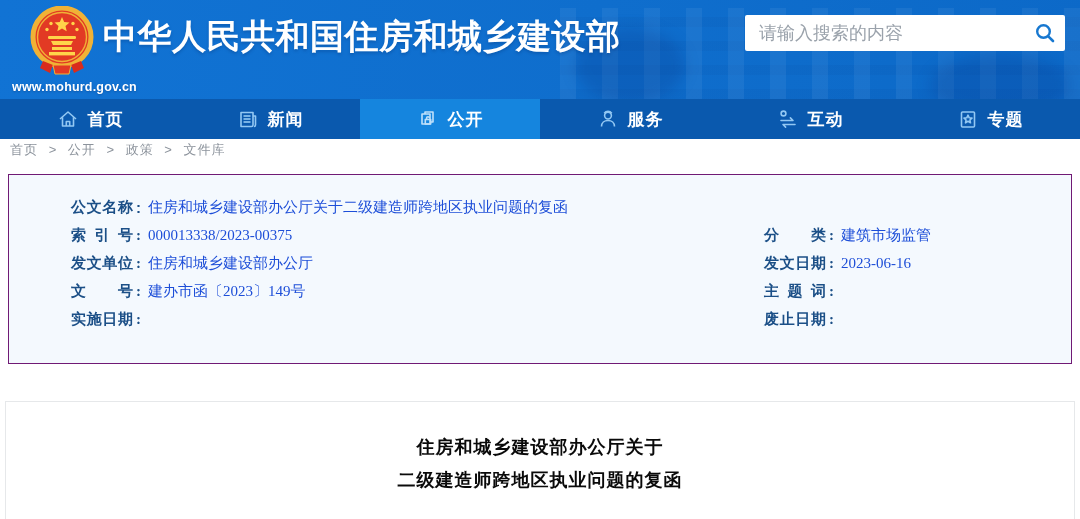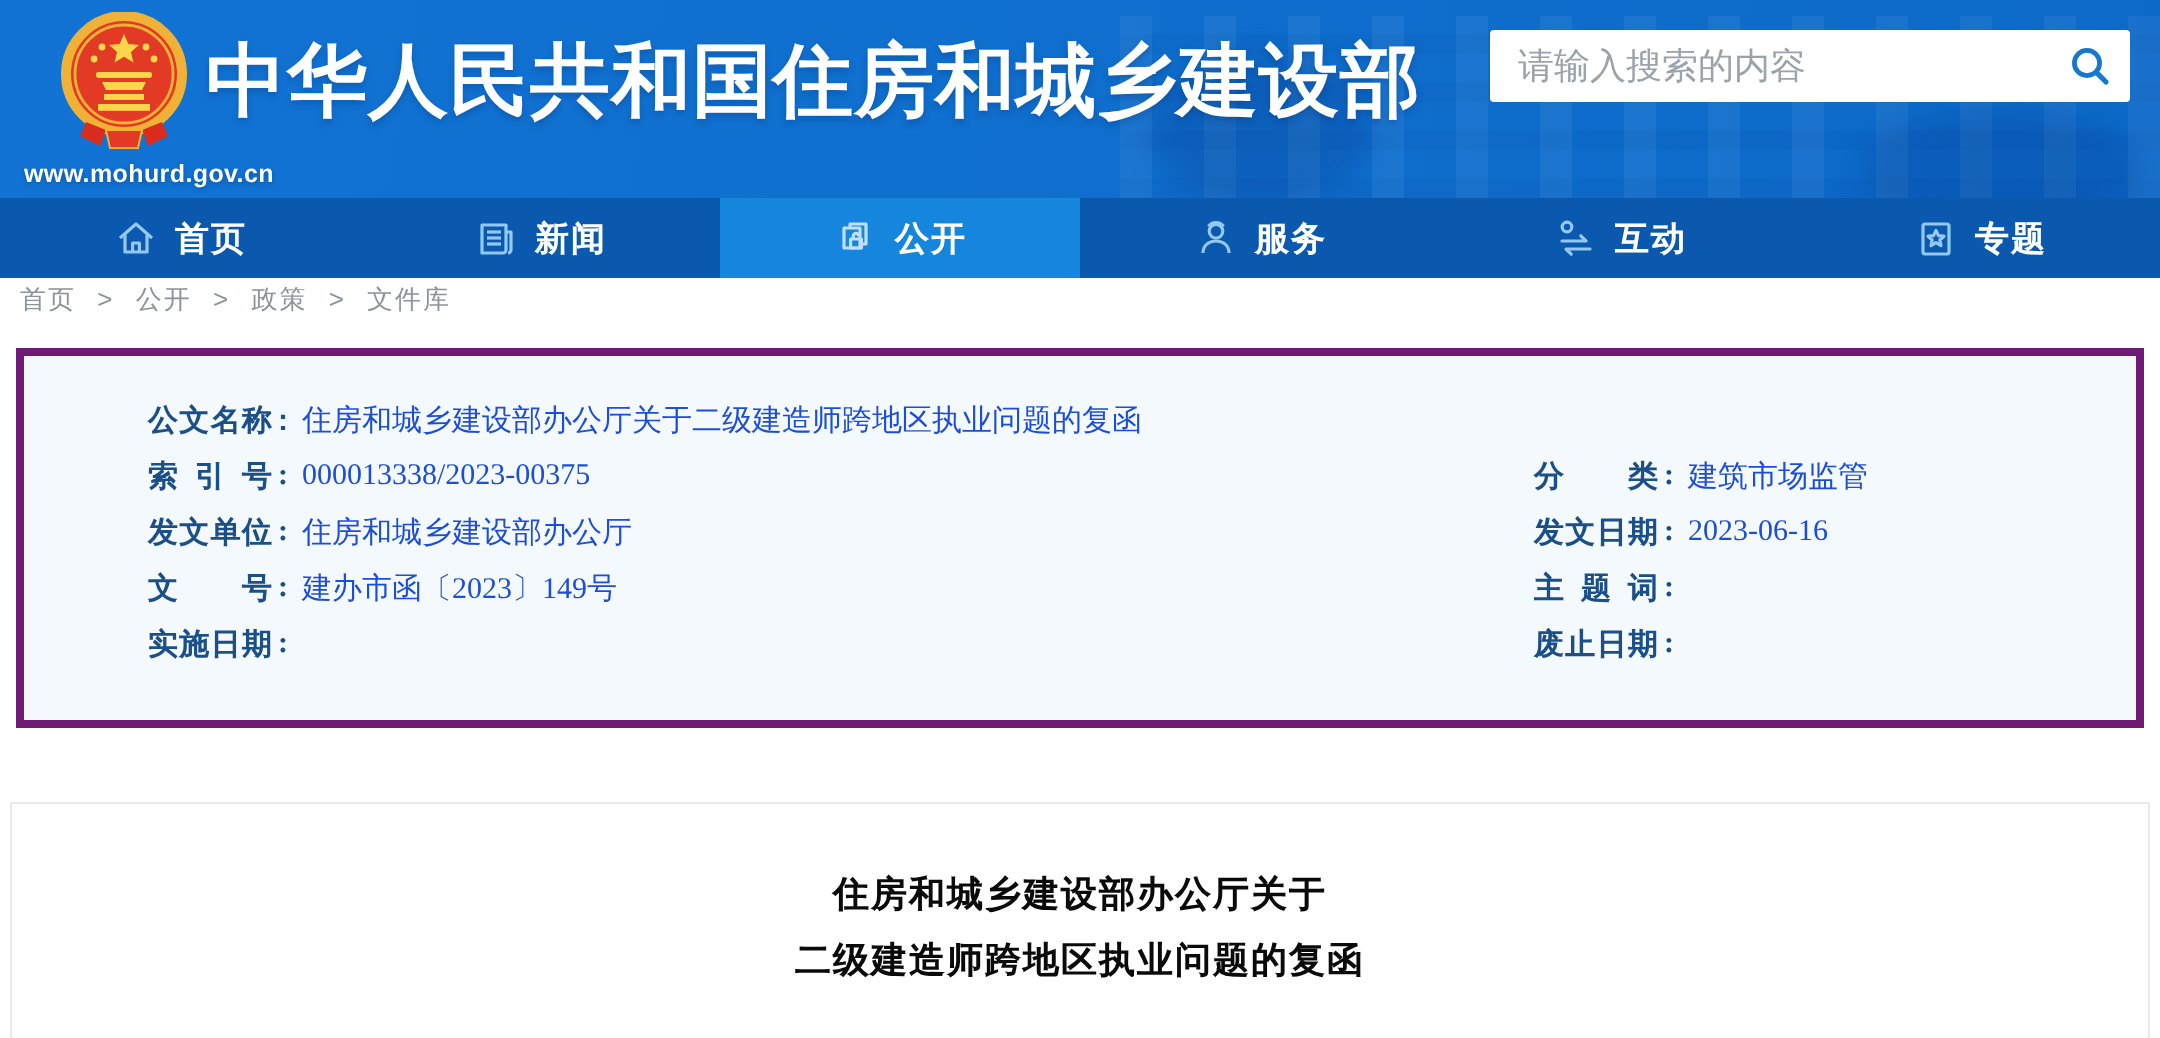--- a/index.html
+++ b/index.html
@@ -33,21 +33,21 @@
 
   .emblem-wrap { position: absolute; left: 27px; top: 6px; width: 70px; height: 72px; }
   .site-url {
     position: absolute; left: 12px; top: 80px; width: 104px;
     color: #ffffff; font-size: 12.5px; font-weight: bold;
     text-align: center; letter-spacing: .2px;
     text-shadow: 0 1px 2px rgba(0,40,100,.35);
   }
   .title-block { position: absolute; left: 103px; top: 14px; }
   .site-title {
-    color: #ffffff; font-size: 40px; font-weight: bold;
+    color: #ffffff; font-size: 34px; font-weight: bold;
     letter-spacing: 0.5px; line-height: 1.35;
     text-shadow: 0 2px 3px rgba(0,40,100,.25);
   }
   .site-subtitle {
     color: #eaf4ff; font-size: 13px; margin-top: 5px; letter-spacing: .1px;
   }
   .search-box {
     position: absolute; right: 15px; top: 15px;
     width: 320px; height: 36px;
     background: #ffffff; border-radius: 2px;
@@ -85,21 +85,21 @@
   .breadcrumb {
     padding: 2px 0 15px 10px;
     font-size: 13px; color: #8c939c; letter-spacing: 1px;
   }
   .crumb { color: #8c939c; cursor: pointer; }
   .crumb-sep { margin: 0 6px; color: #8c939c; }
 
   
   .meta-box {
     margin: 0 8px;
-    border: 4px solid #701a75;
+    border: 1px solid #701a75;
     background: #f4f9fe;
     padding: 18px 0 28px 0;
     height: 190px;
   }
   .meta-row {
     height: 28px; display: flex; align-items: center;
     font-size: 15px; white-space: nowrap;
   }
   .meta-label {
     display: inline-block; width: 62px;

